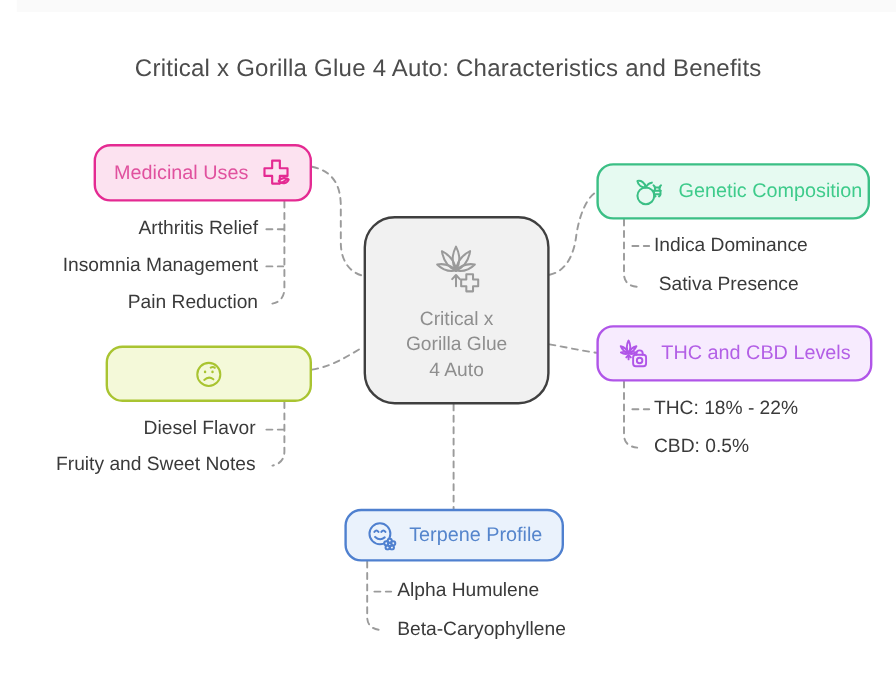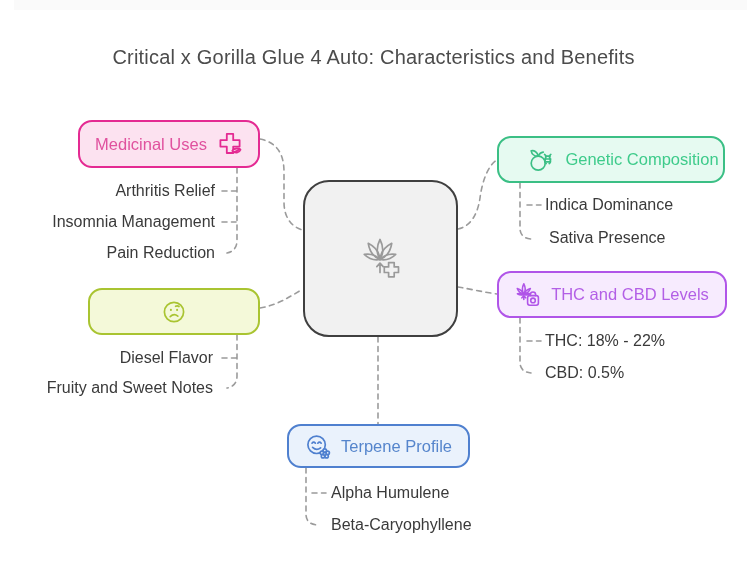--- a/index.html
+++ b/index.html
@@ -67,20 +67,25 @@
       <g fill="none" stroke="#9a9a9a" stroke-width="1.7" stroke-linecap="round" stroke-linejoin="round">
         <path d="M26,7.5 C29.6,14.5 29.6,21.5 26,27.5 C22.4,21.5 22.4,14.5 26,7.5 Z"></path>
         <path d="M26,7.5 C29.6,14.5 29.6,21.5 26,27.5 C22.4,21.5 22.4,14.5 26,7.5 Z" transform="rotate(-36 26 27.5)"></path>
         <path d="M26,7.5 C29.6,14.5 29.6,21.5 26,27.5 C22.4,21.5 22.4,14.5 26,7.5 Z" transform="rotate(36 26 27.5)"></path>
         <path d="M26,11 C28.8,16.5 28.8,22.5 26,27.5 C23.2,22.5 23.2,16.5 26,11 Z" transform="rotate(-72 26 27.5)"></path>
         <path d="M26,11 C28.8,16.5 28.8,22.5 26,27.5 C23.2,22.5 23.2,16.5 26,11 Z" transform="rotate(72 26 27.5)"></path>
         <path d="M26,40.5 L26,31.5 M22.8,34.6 L26,31.2 L29.2,34.6"></path>
         <path d="M34.6,30.6 h5.6 v4.3 h4.3 v5.6 h-4.3 v4.3 h-5.6 v-4.3 h-4.3 v-5.6 h4.3 z" fill="#f1f1f1"></path>
       </g>
     </svg>
+    <div class="center-label">
+      <span>Critical x</span>
+      <span>Gorilla Glue</span>
+      <span>4 Auto</span>
+    </div>
   </div>
 
   <div class="node branch medicinal">
     <span>Medicinal Uses</span>
     <svg class="icon" width="26" height="26" viewBox="0 0 26 26">
       <g fill="none" stroke="#e42a92" stroke-width="1.8" stroke-linecap="round" stroke-linejoin="round">
         <path d="M9.8,2.8 h6.4 v6.4 h6.4 v6.4 h-6.4 v6.4 h-6.4 v-6.4 h-6.4 v-6.4 h6.4 z"></path>
         <path d="M15.3,19.8 c2.2,-2.8 6,-3 8.2,-1.1 c-1.2,3.3 -5.6,4 -8.2,1.1 z" fill="#fce2f0"></path>
         <path d="M16,21.6 c2.6,-0.6 4.8,-1.8 6.6,-3.6"></path>
       </g>

